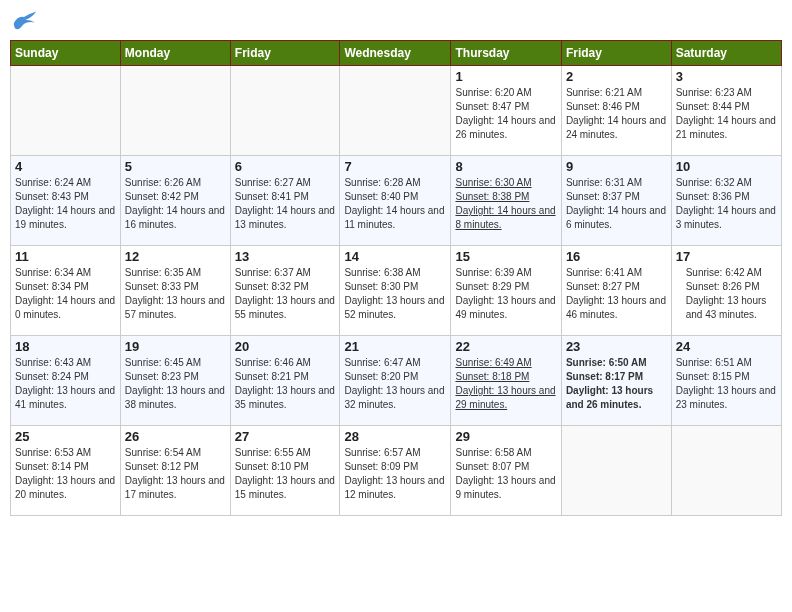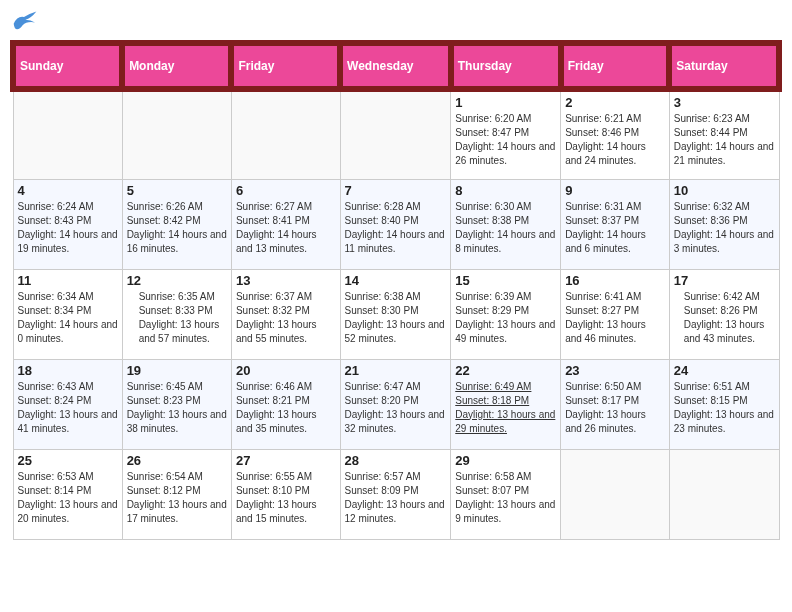--- a/index.html
+++ b/index.html
@@ -28,27 +28,27 @@
       height: 22px;
     }
     .title-block { text-align: right; }
     .title-block h1 { font-size: 32px; font-weight: normal; color: #333; }
     .title-block h2 { font-size: 16px; font-weight: normal; color: #555; }
     .calendar {
       width: 100%;
       border-collapse: collapse;
     }
     .calendar th {
-      background: #ec4899;
+      background: #4d7c0f;
       color: #fff;
       font-size: 12px;
       font-weight: bold;
-      padding: 13px 4px;
+      padding: 5px 4px;
       text-align: left;
-      border: 6px solid #7f1d1d;
+      border: 1px solid #7f1d1d;
     }
     .calendar td {
       border: 1px solid #ccc;
       vertical-align: top;
       padding: 3px 4px;
       width: 113px;
       height: 90px;
       font-size: 10px;
       color: #333;
       background: #fff;
@@ -146,21 +146,21 @@
 Daylight: 14 hours and 13 minutes.</div>
         </td>
         <td>
           <span class="day-num">7</span>
           <div class="day-info" style="white-space: pre-line;">Sunrise: 6:28 AM
 Sunset: 8:40 PM
 Daylight: 14 hours and 11 minutes.</div>
         </td>
         <td>
           <span class="day-num">8</span>
-          <div class="day-info" style="white-space: pre-line;">Sunrise: 6:30 AM
+          <div class="day-info" style="white-space: pre-line; text-decoration: underline;">Sunrise: 6:30 AM
 Sunset: 8:38 PM
 Daylight: 14 hours and 8 minutes.</div>
         </td>
         <td>
           <span class="day-num">9</span>
           <div class="day-info" style="white-space: pre-line;">Sunrise: 6:31 AM
 Sunset: 8:37 PM
 Daylight: 14 hours and 6 minutes.</div>
         </td>
         <td>
@@ -172,21 +172,21 @@
       </tr>
       <tr>
         <td>
           <span class="day-num">11</span>
           <div class="day-info" style="white-space: pre-line;">Sunrise: 6:34 AM
 Sunset: 8:34 PM
 Daylight: 14 hours and 0 minutes.</div>
         </td>
         <td>
           <span class="day-num">12</span>
-          <div class="day-info" style="white-space: pre-line; margin-left: 12px;">Sunrise: 6:35 AM
+          <div class="day-info" style="white-space: pre-line;">Sunrise: 6:35 AM
 Sunset: 8:33 PM
 Daylight: 13 hours and 57 minutes.</div>
         </td>
         <td>
           <span class="day-num">13</span>
           <div class="day-info" style="white-space: pre-line;">Sunrise: 6:37 AM
 Sunset: 8:32 PM
 Daylight: 13 hours and 55 minutes.</div>
         </td>
         <td>
@@ -240,21 +240,21 @@
 Daylight: 13 hours and 32 minutes.</div>
         </td>
         <td>
           <span class="day-num">22</span>
           <div class="day-info" style="white-space: pre-line; text-decoration: underline;">Sunrise: 6:49 AM
 Sunset: 8:18 PM
 Daylight: 13 hours and 29 minutes.</div>
         </td>
         <td>
           <span class="day-num">23</span>
-          <div class="day-info" style="white-space: pre-line;">Sunrise: 6:50 AM
+          <div class="day-info" style="white-space: pre-line; font-weight: bold;">Sunrise: 6:50 AM
 Sunset: 8:17 PM
 Daylight: 13 hours and 26 minutes.</div>
         </td>
         <td>
           <span class="day-num">24</span>
           <div class="day-info" style="white-space: pre-line;">Sunrise: 6:51 AM
 Sunset: 8:15 PM
 Daylight: 13 hours and 23 minutes.</div>
         </td>
       </tr>

